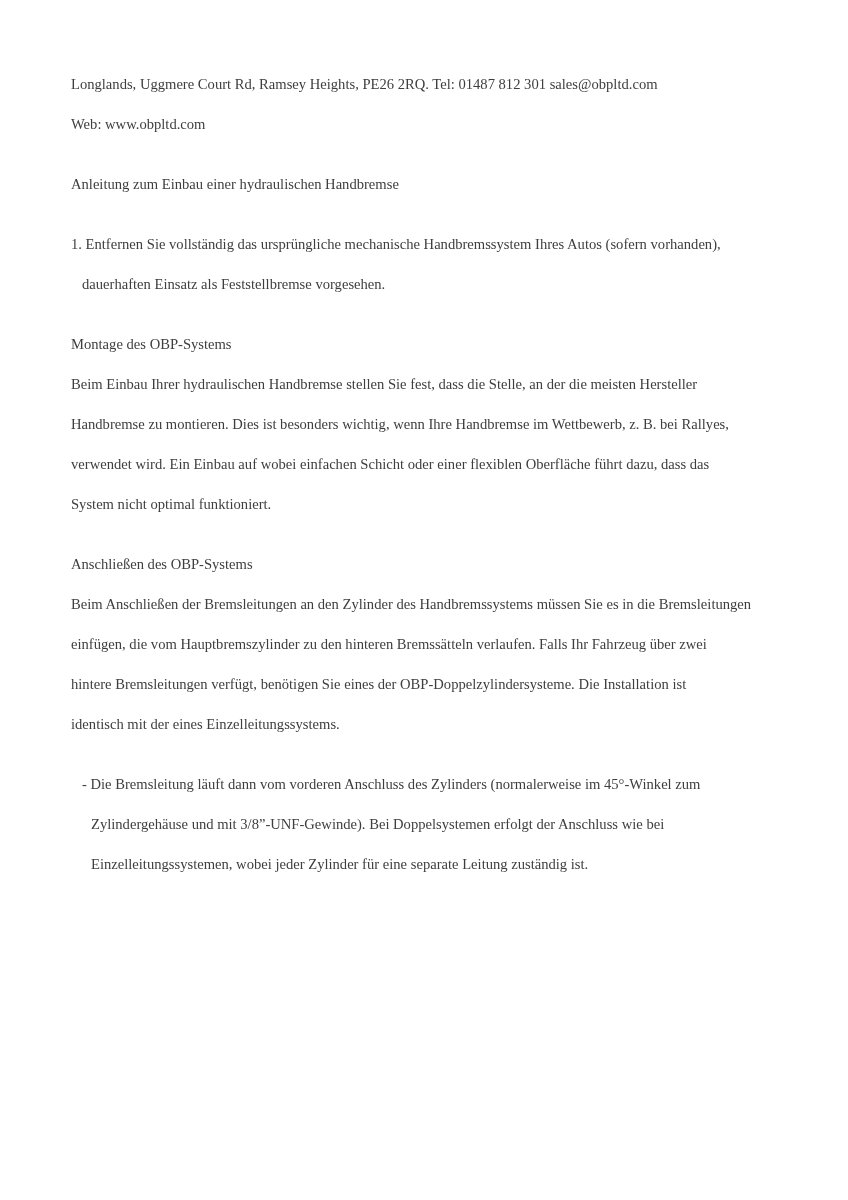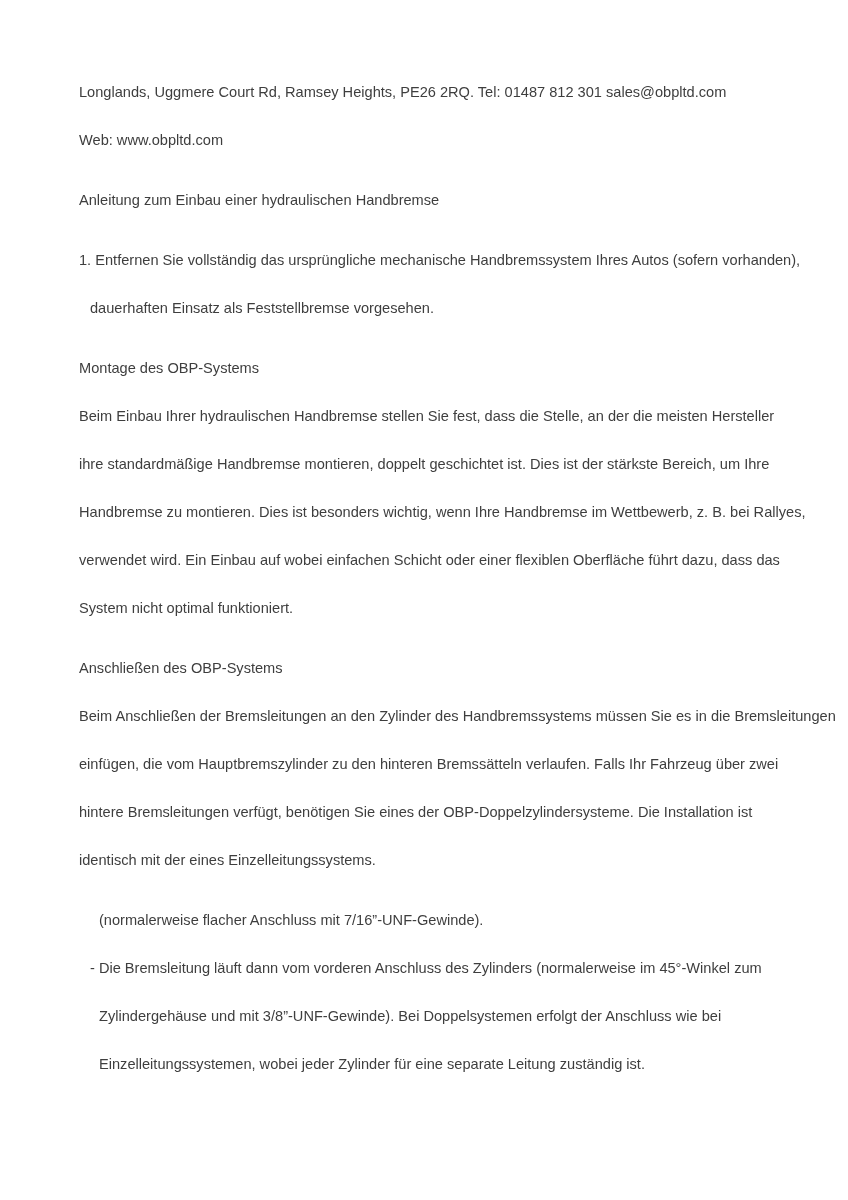--- a/index.html
+++ b/index.html
@@ -17,24 +17,25 @@
       overflow: hidden;
       font-family: "Liberation Sans", sans-serif;
       font-size: 14.6px;
       font-weight: 400;
       color: #3e3e3e;
     }
     .block {
       margin: 0 0 20px 0;
     }
     .line {
-      margin: 8px;
+      margin: 0;
       padding: 0;
       line-height: 40px;
       white-space: nowrap;
+      font-family: Liberation Serif, serif;
     }
     .indent-1 { padding-left: 11px; }
     .indent-2 { padding-left: 20px; }
   </style>
 </head>
 <body>
 
 <div class="page">
 
   <section class="block">
@@ -47,34 +48,32 @@
   </section>
 
   <section class="block">
     <p class="line">1. Entfernen Sie vollständig das ursprüngliche mechanische Handbremssystem Ihres Autos (sofern vorhanden),</p>
     <p class="line indent-1">dauerhaften Einsatz als Feststellbremse vorgesehen.</p>
   </section>
 
   <section class="block">
     <p class="line">Montage des OBP-Systems</p>
     <p class="line">Beim Einbau Ihrer hydraulischen Handbremse stellen Sie fest, dass die Stelle, an der die meisten Hersteller</p>
-    <p class="line">ihre standardmäßige Handbremse montieren, doppelt geschichtet ist. Dies ist der stärkste Bereich, um Ihre</p>
     <p class="line">Handbremse zu montieren. Dies ist besonders wichtig, wenn Ihre Handbremse im Wettbewerb, z. B. bei Rallyes,</p>
     <p class="line">verwendet wird. Ein Einbau auf wobei einfachen Schicht oder einer flexiblen Oberfläche führt dazu, dass das</p>
     <p class="line">System nicht optimal funktioniert.</p>
   </section>
 
   <section class="block">
     <p class="line">Anschließen des OBP-Systems</p>
     <p class="line">Beim Anschließen der Bremsleitungen an den Zylinder des Handbremssystems müssen Sie es in die Bremsleitungen</p>
     <p class="line">einfügen, die vom Hauptbremszylinder zu den hinteren Bremssätteln verlaufen. Falls Ihr Fahrzeug über zwei</p>
     <p class="line">hintere Bremsleitungen verfügt, benötigen Sie eines der OBP-Doppelzylindersysteme. Die Installation ist</p>
     <p class="line">identisch mit der eines Einzelleitungssystems.</p>
   </section>
 
   <section class="block">
-    <p class="line indent-2">(normalerweise flacher Anschluss mit 7/16”-UNF-Gewinde).</p>
     <p class="line indent-1">- Die Bremsleitung läuft dann vom vorderen Anschluss des Zylinders (normalerweise im 45°-Winkel zum</p>
     <p class="line indent-2">Zylindergehäuse und mit 3/8”-UNF-Gewinde). Bei Doppelsystemen erfolgt der Anschluss wie bei</p>
     <p class="line indent-2">Einzelleitungssystemen, wobei jeder Zylinder für eine separate Leitung zuständig ist.</p>
   </section>
 
 </div>
 
 </body></html>

